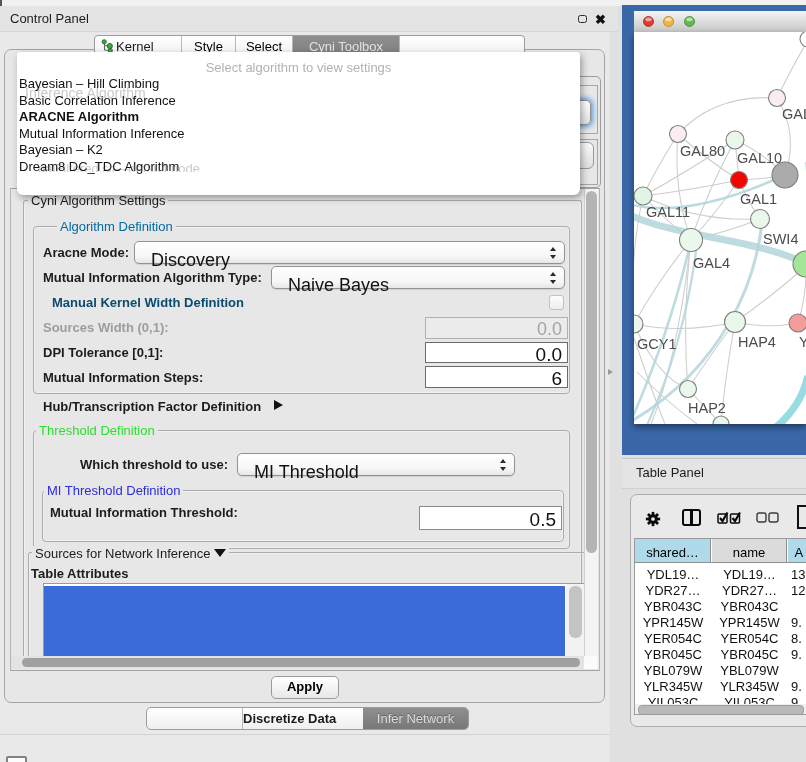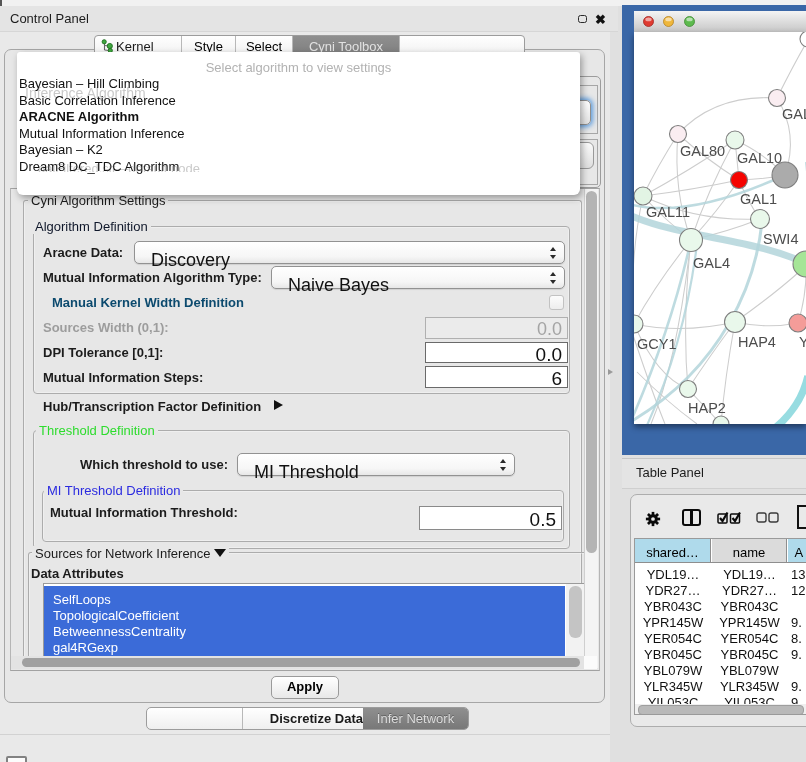--- a/index.html
+++ b/index.html
@@ -53,23 +53,23 @@
  <div style="width:106px;text-align:center;padding-top:3px;font-size:13px;background:linear-gradient(#8F8F8F,#7E7E7E);color:#E2E2E2">Cyni Toolbox</div>
  <div style="width:124px;border-left:1px solid #B8B8B8;text-align:center;padding-top:13px;font-size:13px">jActiveMNodules</div>
 </div>
 
 <div class="a" style="left:10px;top:188px;width:588px;height:481px;border-top:1px solid #A2A2A2;border-bottom:1px solid #A2A2A2;border-left:1px solid #B5B5B5;border-right:1px solid #B5B5B5;background:#E7E7E7"></div>
 
 <div class="grp" style="left:23px;top:200px;width:557px;height:468px;border-radius:3px;border-bottom:none"></div>
 <div class="gt rlbl" style="left:28px;top:193px">Cyni Algorithm Settings</div>
 
 <div class="grp" style="left:33px;top:226px;width:535px;height:166px"></div>
-<div class="gt" style="left:32px;top:219px;color:#0f172a">Algorithm Definition</div>
-
-<div class="a lbl" style="left:43px;top:245px">Aracne Data:</div>
+<div class="gt" style="left:57px;top:219px;color:#0369a1">Algorithm Definition</div>
+
+<div class="a lbl" style="left:43px;top:245px">Aracne Mode:</div>
 <div class="combo" style="left:134px;top:241px;width:429px;height:21px">
     <span class="tx">Discovery</span>
     <span class="ud"></span>
   </div>
 
 <div class="a lbl" style="left:43px;top:270px">Mutual Information Algorithm Type:</div>
 <div class="combo" style="left:271px;top:266px;width:292px;height:21px">
     <span class="tx">Naive Bayes</span>
     <span class="ud"></span>
   </div>
@@ -105,41 +105,40 @@
 
 <div class="grp" style="left:42px;top:490px;width:520px;height:50px"></div>
 <div class="gt" style="left:44px;top:483px;color:#2B2BE0">MI Threshold Definition</div>
 <div class="a lbl" style="left:50px;top:505px">Mutual Information Threshold:</div>
 <div class="fld" style="left:419px;top:506px;width:141px;height:22px;border-color:#8A8A8A">
     <span class="v" style="top:2px">0.5</span>
   </div>
 
 <div class="grp" style="left:28px;top:552px;width:557px;height:116px;border-bottom:none;border-radius:3px 3px 0 0"></div>
 <div class="gt rlbl" style="left:32px;top:546px">Sources for Network Inference <span style="display:inline-block;width:0;height:0;border-left:6.5px solid transparent;border-right:6.5px solid transparent;border-top:8px solid #111;vertical-align:1px"></span></div>
-<div class="a lbl" style="left:31px;top:566px">Data Attributes</div>
+<div class="a lbl" style="left:31px;top:566px">Table Attributes</div>
 
 <div class="a" style="left:43px;top:583px;width:541px;height:73px;border:1px solid #9A9A9A;background:#fff;overflow:hidden">
   <div style="position:absolute;left:0;top:2px;width:521px;height:71px;background:#3B6BD8"></div>
-  <div style="position:absolute;left:9px;top:8px;font-size:13px;color:#fff;line-height:16px">SelfLoops<br>TopologicalCoefficient<br>BetweennessCentrality<br>gal4RGexp</div>
   <div style="position:absolute;right:1px;top:0;width:18px;height:73px;background:#F2F2F2"></div>
   <div style="position:absolute;right:3px;top:2px;width:13px;height:52px;background:#C4C4C4;border-radius:6px"></div>
 </div>
 
 <div class="a" style="left:584px;top:189px;width:13px;height:479px;background:#F4F4F4;border-left:1px solid #CFCFCF"></div>
 <div class="a" style="left:585.5px;top:191px;width:11px;height:362px;background:#B4B4B4;border-radius:5.5px"></div>
 
 <div class="a" style="left:11px;top:656px;width:586px;height:13px;background:#E3E3E3"></div>
 <div class="a" style="left:22px;top:658px;width:558px;height:9px;background:#A0A0A0;border-radius:4.5px"></div>
 <div class="a" style="left:584px;top:656px;width:13px;height:13px;background:#FBFBFB"></div>
 
 <div class="a" style="left:271px;top:676px;width:66px;height:19px;border:1px solid #9A9A9A;border-radius:5px;background:linear-gradient(#FFFFFF,#E8E8E8);text-align:center;font:bold 13px 'Liberation Sans';padding-top:2px;box-sizing:content-box">Apply</div>
 
 <div class="a" style="left:146px;top:707px;height:21px;border:1px solid #9C9C9C;border-radius:5px;background:linear-gradient(#FFFFFF,#EFEFEF);display:flex;overflow:hidden">
  <div style="width:95px;border-right:1px solid #B8B8B8;text-align:center;padding-top:19px;font:bold 13px 'Liberation Sans';color:#1a1a1a">Impute Data</div>
- <div style="width:120px;text-align:right;padding-top:3px;font:bold 13px 'Liberation Sans';color:#1a1a1a">Discretize Data</div>
+ <div style="width:120px;text-align:left;padding-top:3px;font:bold 13px 'Liberation Sans';color:#1a1a1a">Discretize Data</div>
  <div style="width:105px;text-align:center;padding-top:3px;font-size:13px;background:linear-gradient(#8F8F8F,#787878);color:#DCDCDC;text-shadow:0 -1px 0 rgba(0,0,0,0.3)">Infer Network</div>
 </div>
 
 <div class="a" style="left:6px;top:756px;width:17px;height:10px;border:2px solid #828282;border-radius:2px;background:#FCFCFC"></div>
 
 <div class="a" style="left:608px;top:369px;width:0;height:0;border-top:3.5px solid transparent;border-bottom:3.5px solid transparent;border-left:5px solid #9A9A9A"></div>
 
 <div class="a" style="left:17px;top:52px;width:563px;height:143px;background:#FFFFFF;border-radius:3px 3px 6px 6px;box-shadow:2px 3px 7px rgba(0,0,0,0.35)">
   <div style="position:absolute;left:0;top:8px;width:100%;text-align:center;font-size:13px;color:#B2B2B2">Select algorithm to view settings</div>
     <div style="position:absolute;left:8px;top:33px;font-size:14px;color:rgba(110,110,110,0.38)">Inference Algorithm</div>

